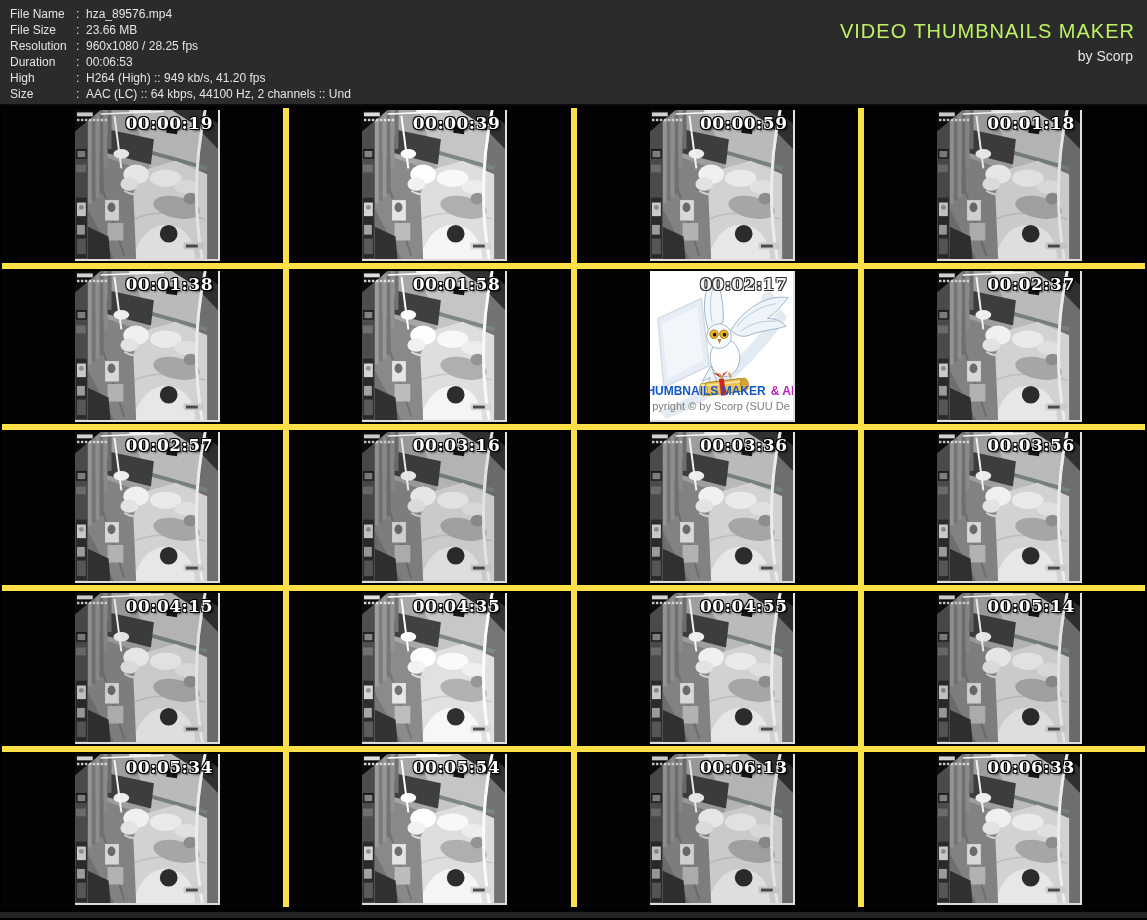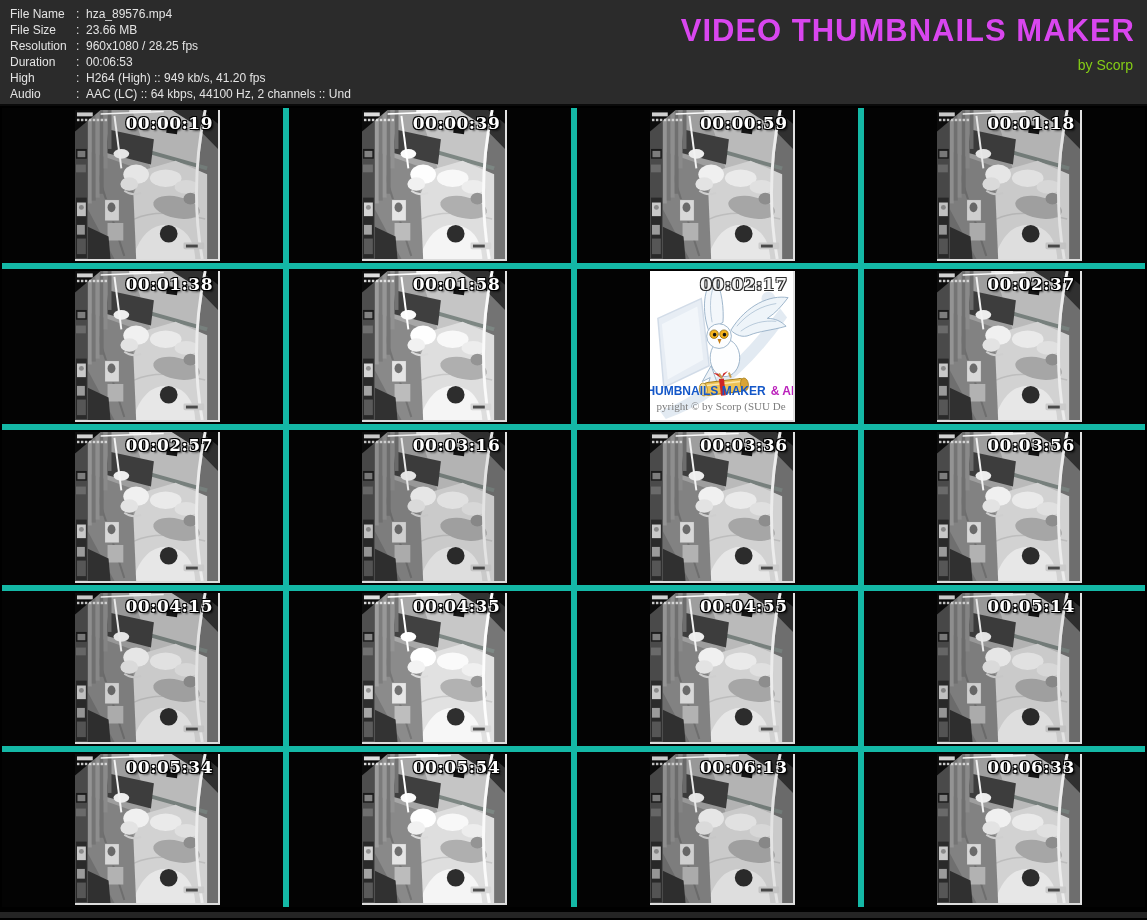--- a/index.html
+++ b/index.html
@@ -14,30 +14,30 @@
     position:relative; height:106px; background:#2b2b2b;
     border-bottom:2px solid #0a0a0a;
   }
   .info-block { position:absolute; left:10px; top:7px; }
   .info-row { display:flex; height:16px; align-items:flex-start;
     font-size:12px; font-weight:normal; color:#e3e3e3; }
   .info-row .lbl { width:66px; }
   .info-row .sep { width:10px; }
   .wm { position:absolute; right:12px; top:16px; text-align:right; }
   .wm-title {
-    font-size:31px; font-weight:bold; letter-spacing:1px;
-    color:#d946ef; line-height:30px; white-space:nowrap;
+    font-size:20px; font-weight:normal; letter-spacing:1px;
+    color:#bef264; line-height:30px; white-space:nowrap;
   }
-  .wm-sub { font-size:14px; color:#84cc16; margin-top:11px; padding-right:2px; }
+  .wm-sub { font-size:14px; color:#e5e5e5; margin-top:2px; padding-right:2px; }
 
   
   .grid-outer { background:#000; padding:2px 2px 0 2px; }
   .grid {
     display:grid; grid-template-columns:repeat(4,1fr);
-    grid-auto-rows:155px; gap:6px; background:#14b8a6;
+    grid-auto-rows:155px; gap:6px; background:#fde047;
   }
   .cell { background:#030303; position:relative; }
   .thumb {
     position:absolute; left:73px; top:2px; width:145px; height:151px;
     border-right:2px solid #e2e2e2; border-bottom:2px solid #dcdcdc;
     background:#9e9e9e; overflow:hidden;
   }
   .scene, .logo-svg { display:block; width:100%; height:100%; }
   .ts {
     position:absolute; top:3px; right:5px;
@@ -65,21 +65,21 @@
   .logo-line1 {
     position:absolute; top:113px; left:-20px; right:-20px;
     display:flex; justify-content:center; overflow:hidden;
     font-size:12px; font-weight:bold; white-space:nowrap; line-height:14px;
   }
   .logo-line1 .blue { color:#1457c8; }
   .logo-line1 .magenta { color:#bb22bb; margin-left:5px; }
   .logo-line2 {
     position:absolute; top:129px; left:-14px; right:-14px;
     display:flex; justify-content:center; overflow:hidden;
-    font-family:Liberation Serif, serif;
+    font-family:Liberation Sans, sans-serif;
     font-size:11px; color:#7d7d7d; white-space:nowrap; line-height:13px;
   }
 
   .footer-bar { height:6px; background:#242424; margin-top:5px; }
 </style>
 </head>
 <body>
 
 <div class="header">
   <div class="info-block">
@@ -102,21 +102,21 @@
       <span class="lbl">Duration</span>
       <span class="sep">:</span>
       <span class="val">00:06:53</span>
     </div>
     <div class="info-row">
       <span class="lbl">High</span>
       <span class="sep">:</span>
       <span class="val">H264 (High) :: 949 kb/s, 41.20 fps</span>
     </div>
     <div class="info-row">
-      <span class="lbl">Audio</span>
+      <span class="lbl">Size</span>
       <span class="sep">:</span>
       <span class="val">AAC (LC) :: 64 kbps, 44100 Hz, 2 channels :: Und</span>
     </div>
   </div>
   <div class="wm">
     <div class="wm-title">VIDEO THUMBNAILS MAKER</div>
     <div class="wm-sub">by Scorp</div>
   </div>
 </div>
 

